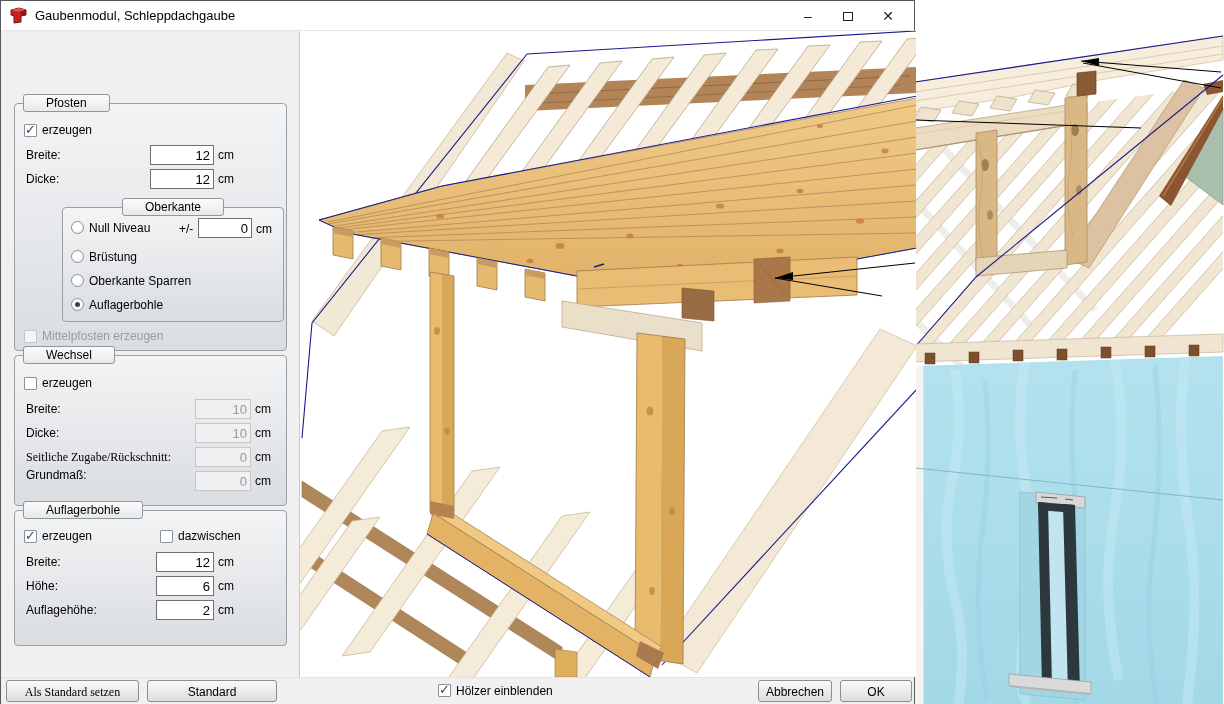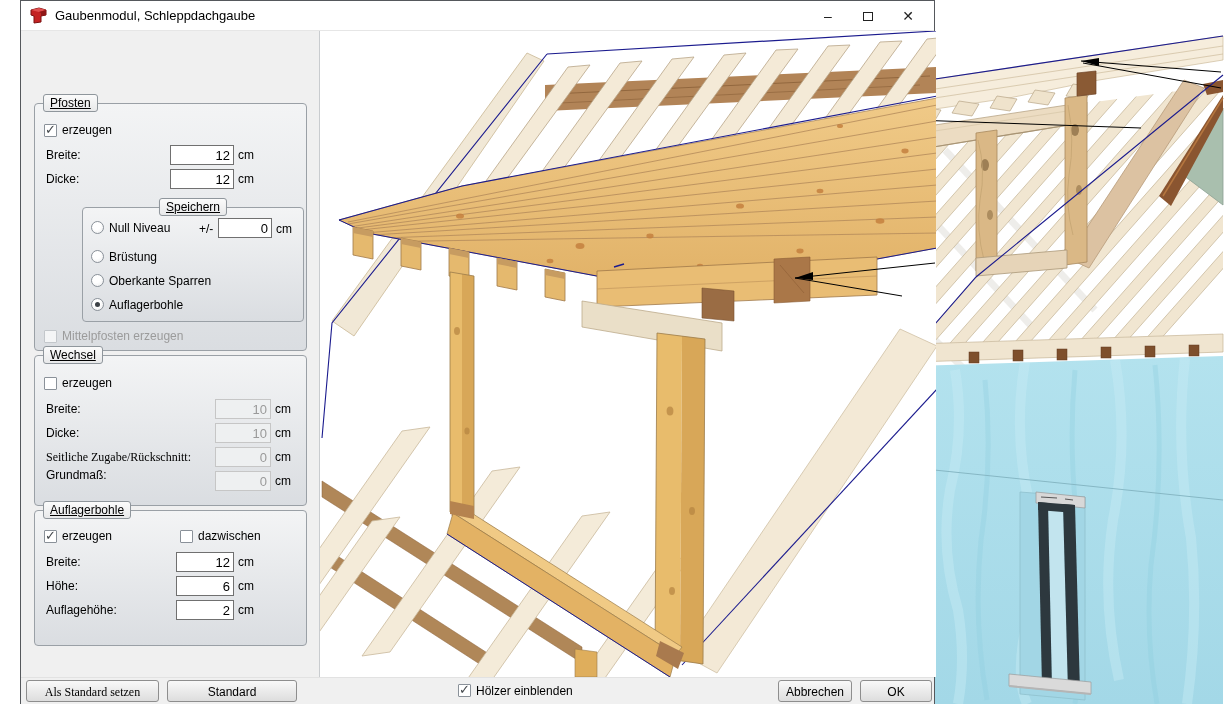--- a/index.html
+++ b/index.html
@@ -1,38 +1,38 @@
 <!DOCTYPE html>
 <html><head>
 <meta charset="utf-8">
 <style>
   html,body{margin:0;padding:0;background:#ffffff;}
   *{box-sizing:border-box;}
   body{font-family:"Liberation Sans","DejaVu Sans",sans-serif;font-size:12px;color:#000;}
   #screen{position:relative;width:1224px;height:704px;overflow:hidden;background:#fff;}
 
   
-  .dialog{position:absolute;left:0;top:0;width:915px;height:704px;background:#f0f0f0;border:1px solid #55585c;margin-left:20px;}
+  .dialog{position:absolute;left:0;top:0;width:915px;height:704px;background:#f0f0f0;border:1px solid #55585c;}
   .titlebar{position:absolute;left:0;top:0;width:100%;height:30px;background:#ffffff;display:flex;align-items:center;border-bottom:1px solid #e6e6e6;}
   .title-icon{width:17px;height:17px;margin:0 8px 0 9px;flex:none;}
   .title-text{font-size:13px;color:#000;}
   .wincontrols{position:absolute;right:6px;top:0;height:30px;display:flex;align-items:center;}
   .winbtn{width:40px;height:28px;display:flex;align-items:center;justify-content:center;color:#222;font-size:14px;cursor:default;}
   .winbtn .maxbox{width:10px;height:9px;border:1px solid #222;display:block;}
 
   
   .tabstrip{position:absolute;left:0;top:30px;width:297px;height:68px;background:linear-gradient(180deg,#ffffff 0%,#d5d7d9 100%);border-right:1px solid #606468;border-bottom:1px solid #8d9195;}
   .tabrow{position:absolute;left:1px;white-space:nowrap;}
   .tab{display:inline-block;border:1px solid #74787c;background:linear-gradient(180deg,#fdfdfd,#e6e7e8);padding:1px 6px 2px 6px;margin-left:2px;font-size:12px;border-radius:2px 2px 0 0;color:#000;}
   .tab.active{font-weight:bold;background:#f0f0f0;border-color:#54585c;}
 
   
   .leftpanel{position:absolute;left:0;top:30px;width:298px;height:646px;background:#f0f0f0;}
   .groupbox{position:absolute;border:1px solid #9aa0a6;border-radius:4px;background:linear-gradient(180deg,#f3f4f5 0%,#dadde1 100%);}
-  .grouptab{position:absolute;top:-10px;left:8px;background:linear-gradient(180deg,#fbfbfb,#e8e9ea);border:1px solid #8f969c;border-radius:3px;padding:0 6px;font-size:12px;line-height:16px;color:#000;text-decoration:underline;}
+  .grouptab{position:absolute;top:-10px;left:8px;background:linear-gradient(180deg,#fbfbfb,#e8e9ea);border:1px solid #8f969c;border-radius:3px;padding:0 22px;font-size:12px;line-height:16px;color:#000;}
   .grouptab.centered{left:50%;transform:translateX(-50%);}
   .lbl{position:absolute;font-size:12px;color:#000;white-space:nowrap;}
   .lbl.dis{color:#9b9b9b;}
   .tbox{position:absolute;height:20px;border:1px solid #707070;background:#fff;font-family:"Liberation Sans",sans-serif;font-size:13px;text-align:right;padding:0 3px;color:#000;}
   .tbox.dis{border-color:#c6c6c6;background:#eef0f1;color:#9a9a9a;}
   .cb{position:absolute;width:13px;height:13px;border:1px solid #8a9199;background:#fff;border-radius:1px;}
   .cb.checked::after{content:"✓";position:absolute;left:0px;top:-3px;font-size:13px;font-weight:bold;color:#44484c;}
   .cb.dis{border-color:#c3c7cb;background:#f4f5f6;}
   .radio{position:absolute;width:13px;height:13px;border:1px solid #8a9199;border-radius:50%;background:radial-gradient(circle at 40% 35%,#ffffff 40%,#e8e9ea 100%);}
   .radio.selected::after{content:"";position:absolute;left:3px;top:3px;width:5px;height:5px;border-radius:50%;background:#3c4146;}
@@ -231,21 +231,21 @@
         <span class="cb checked" style="left:9px;top:20px;"></span>
         <span class="lbl" style="left:27px;top:19px;">erzeugen</span>
         <span class="lbl" style="left:11px;top:44px;">Breite:</span>
         <input class="tbox" style="left: 135px; top: 41px; width: 64px;" value="12">
         <span class="lbl" style="left:203px;top:44px;">cm</span>
         <span class="lbl" style="left:11px;top:68px;">Dicke:</span>
         <input class="tbox" style="left: 135px; top: 65px; width: 64px;" value="12">
         <span class="lbl" style="left:203px;top:68px;">cm</span>
 
         <div class="groupbox" style="left:47px;top:103px;width:222px;height:115px;">
-          <span class="grouptab centered">Speichern</span>
+          <span class="grouptab centered">Oberkante</span>
           <span class="radio" style="left:8px;top:13px;"></span>
           <span class="lbl" style="left:26px;top:13px;">Null Niveau</span>
           <span class="lbl" style="left:116px;top:14px;">+/-</span>
           <input class="tbox" style="left: 135px; top: 10px; width: 54px;" value="0">
           <span class="lbl" style="left:193px;top:14px;">cm</span>
           <span class="radio" style="left:8px;top:42px;"></span>
           <span class="lbl" style="left:26px;top:42px;">Brüstung</span>
           <span class="radio" style="left:8px;top:66px;"></span>
           <span class="lbl" style="left:26px;top:66px;">Oberkante Sparren</span>
           <span class="radio selected" style="left:8px;top:90px;"></span>

